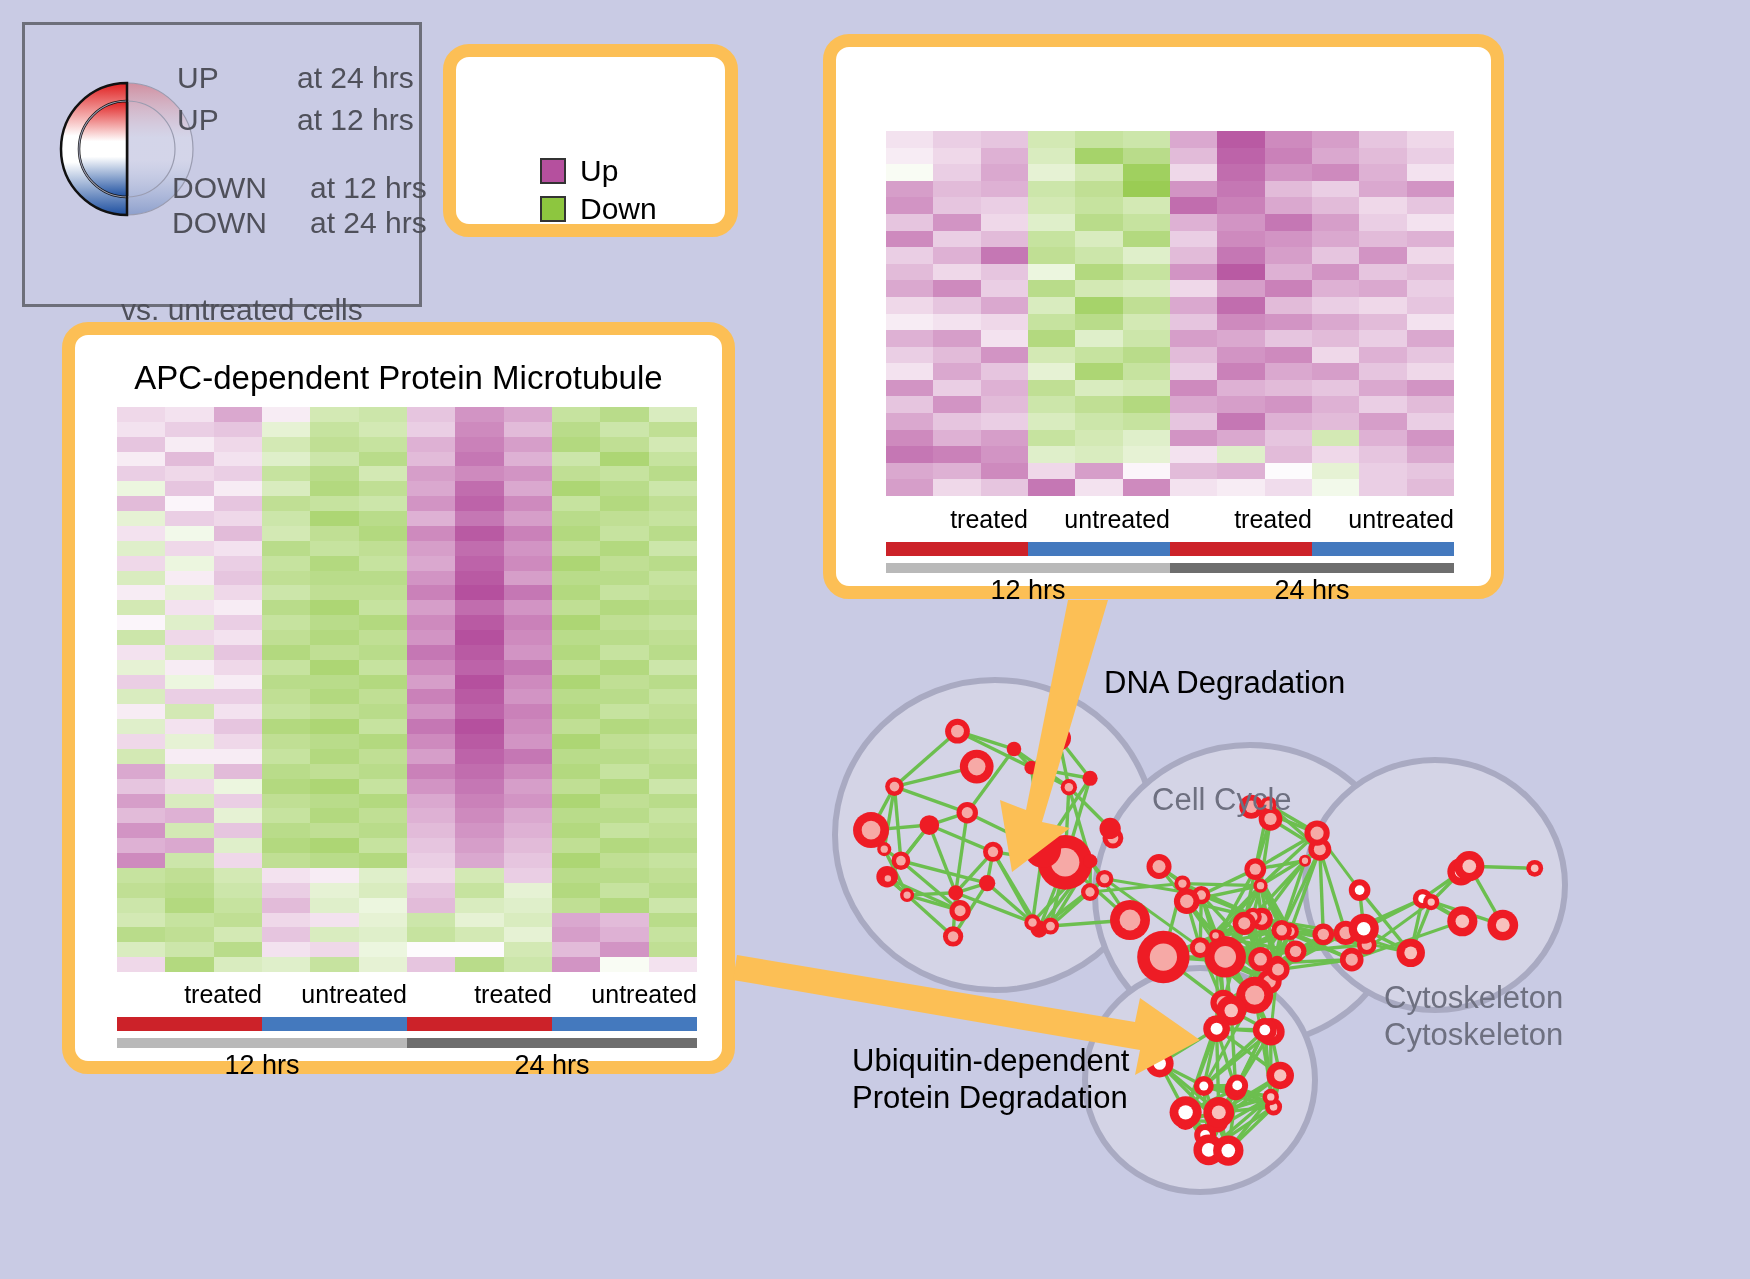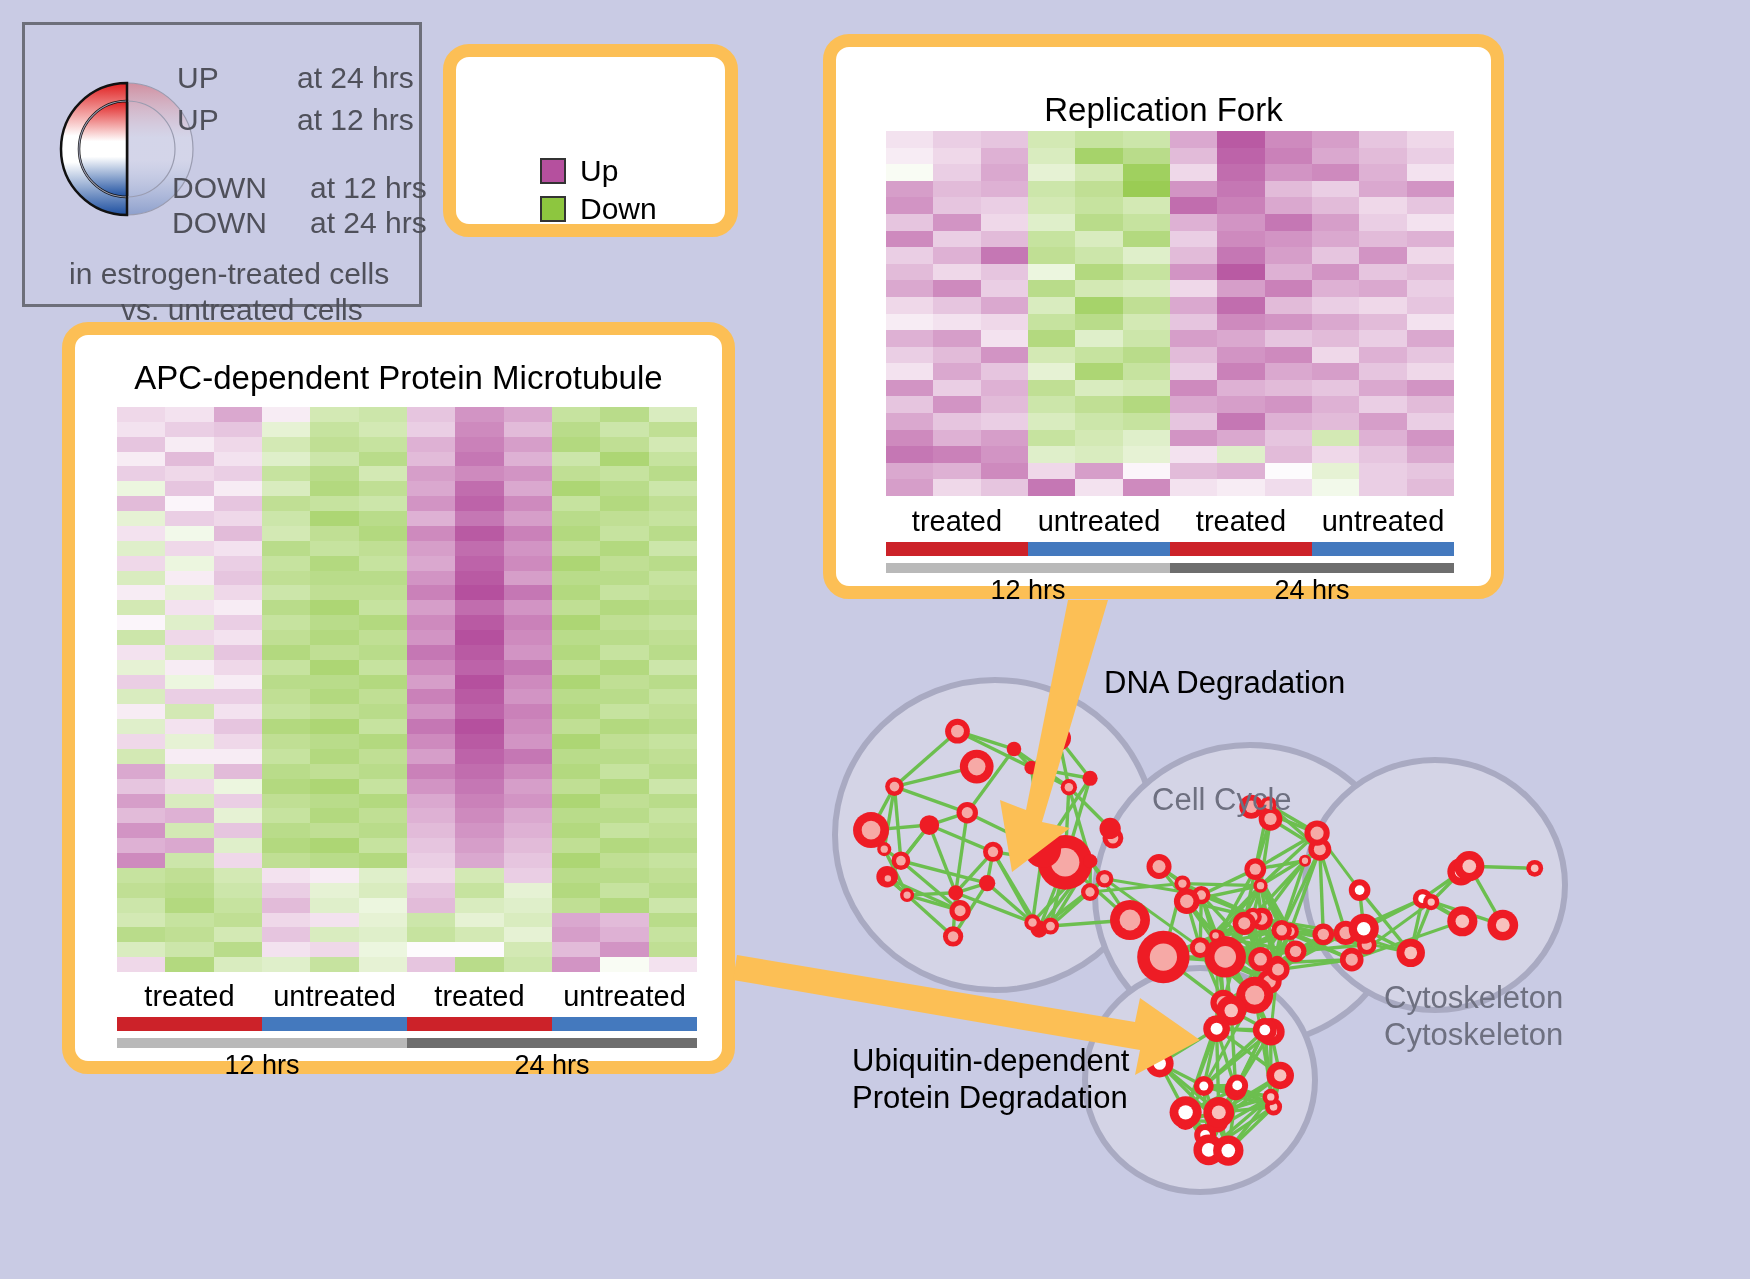--- a/index.html
+++ b/index.html
@@ -56,21 +56,21 @@
   .hm div{width:100%;height:100%;}
   #rf-hm{left:50px;top:84px;width:568px;height:365px;}
 
   
   #apc{left:62px;top:322px;width:673px;height:752px;}
   #apc .panel-title{top:24px;}
   #apc-hm{left:42px;top:72px;width:580px;height:565px;}
 
   
   .colbar{position:absolute;display:flex;}
-  .colbar .lab{flex:1;text-align:center;font-size:29px;color:#000;}
+  .colbar .lab{flex:1;text-align:right;font-size:25px;color:#000;}
   .barrow{position:absolute;display:flex;}
   .barrow span{height:14px;display:block;}
   .timerow{position:absolute;display:flex;}
   .timerow span{height:10px;display:block;}
   .timelab{position:absolute;display:flex;}
   .timelab .tl{text-align:center;font-size:27px;color:#000;}
 
   
   #net{position:absolute;left:790px;top:620px;width:960px;height:659px;}
 
@@ -117,37 +117,35 @@
       <line x1="70" y1="34" x2="70" y2="166" stroke="#111" stroke-width="2"></line>
     </svg>
     <div class="ck-txt" id="ck-up24">UP</div>
     <div class="ck-txt" id="ck-at24a">at 24 hrs</div>
     <div class="ck-txt" id="ck-up12">UP</div>
     <div class="ck-txt" id="ck-at12a">at 12 hrs</div>
     <div class="ck-txt" id="ck-dn12">DOWN</div>
     <div class="ck-txt" id="ck-at12b">at 12 hrs</div>
     <div class="ck-txt" id="ck-dn24">DOWN</div>
     <div class="ck-txt" id="ck-at24b">at 24 hrs</div>
-    <div class="ck-txt" id="ck-sub1">in estrogen-treated cells</div>
     <div class="ck-txt" id="ck-sub2">vs. untreated cells</div>
   </div>
 
   <div class="panel" id="legend">
     <div class="lg-row" id="lg-up">
       <span class="swatch" id="sw-up" style="background: rgb(181, 80, 158);"></span>
       <span>Up</span>
     </div>
     <div class="lg-row" id="lg-down">
       <span class="swatch" id="sw-down" style="background: rgb(141, 198, 63);"></span>
       <span>Down</span>
     </div>
   </div>
 
   <div class="panel" id="rf">
-    <div class="panel-title">Replication Fork</div>
     <div class="hm" id="rf-hm" style="grid-template-columns: repeat(12, 1fr); grid-template-rows: repeat(22, 1fr);">
         <div style="background: rgb(243, 226, 239);"></div>
         <div style="background: rgb(234, 206, 228);"></div>
         <div style="background: rgb(230, 197, 223);"></div>
         <div style="background: rgb(211, 233, 180);"></div>
         <div style="background: rgb(198, 227, 159);"></div>
         <div style="background: rgb(204, 230, 170);"></div>
         <div style="background: rgb(218, 168, 207);"></div>
         <div style="background: rgb(185, 90, 163);"></div>
         <div style="background: rgb(206, 138, 190);"></div>

